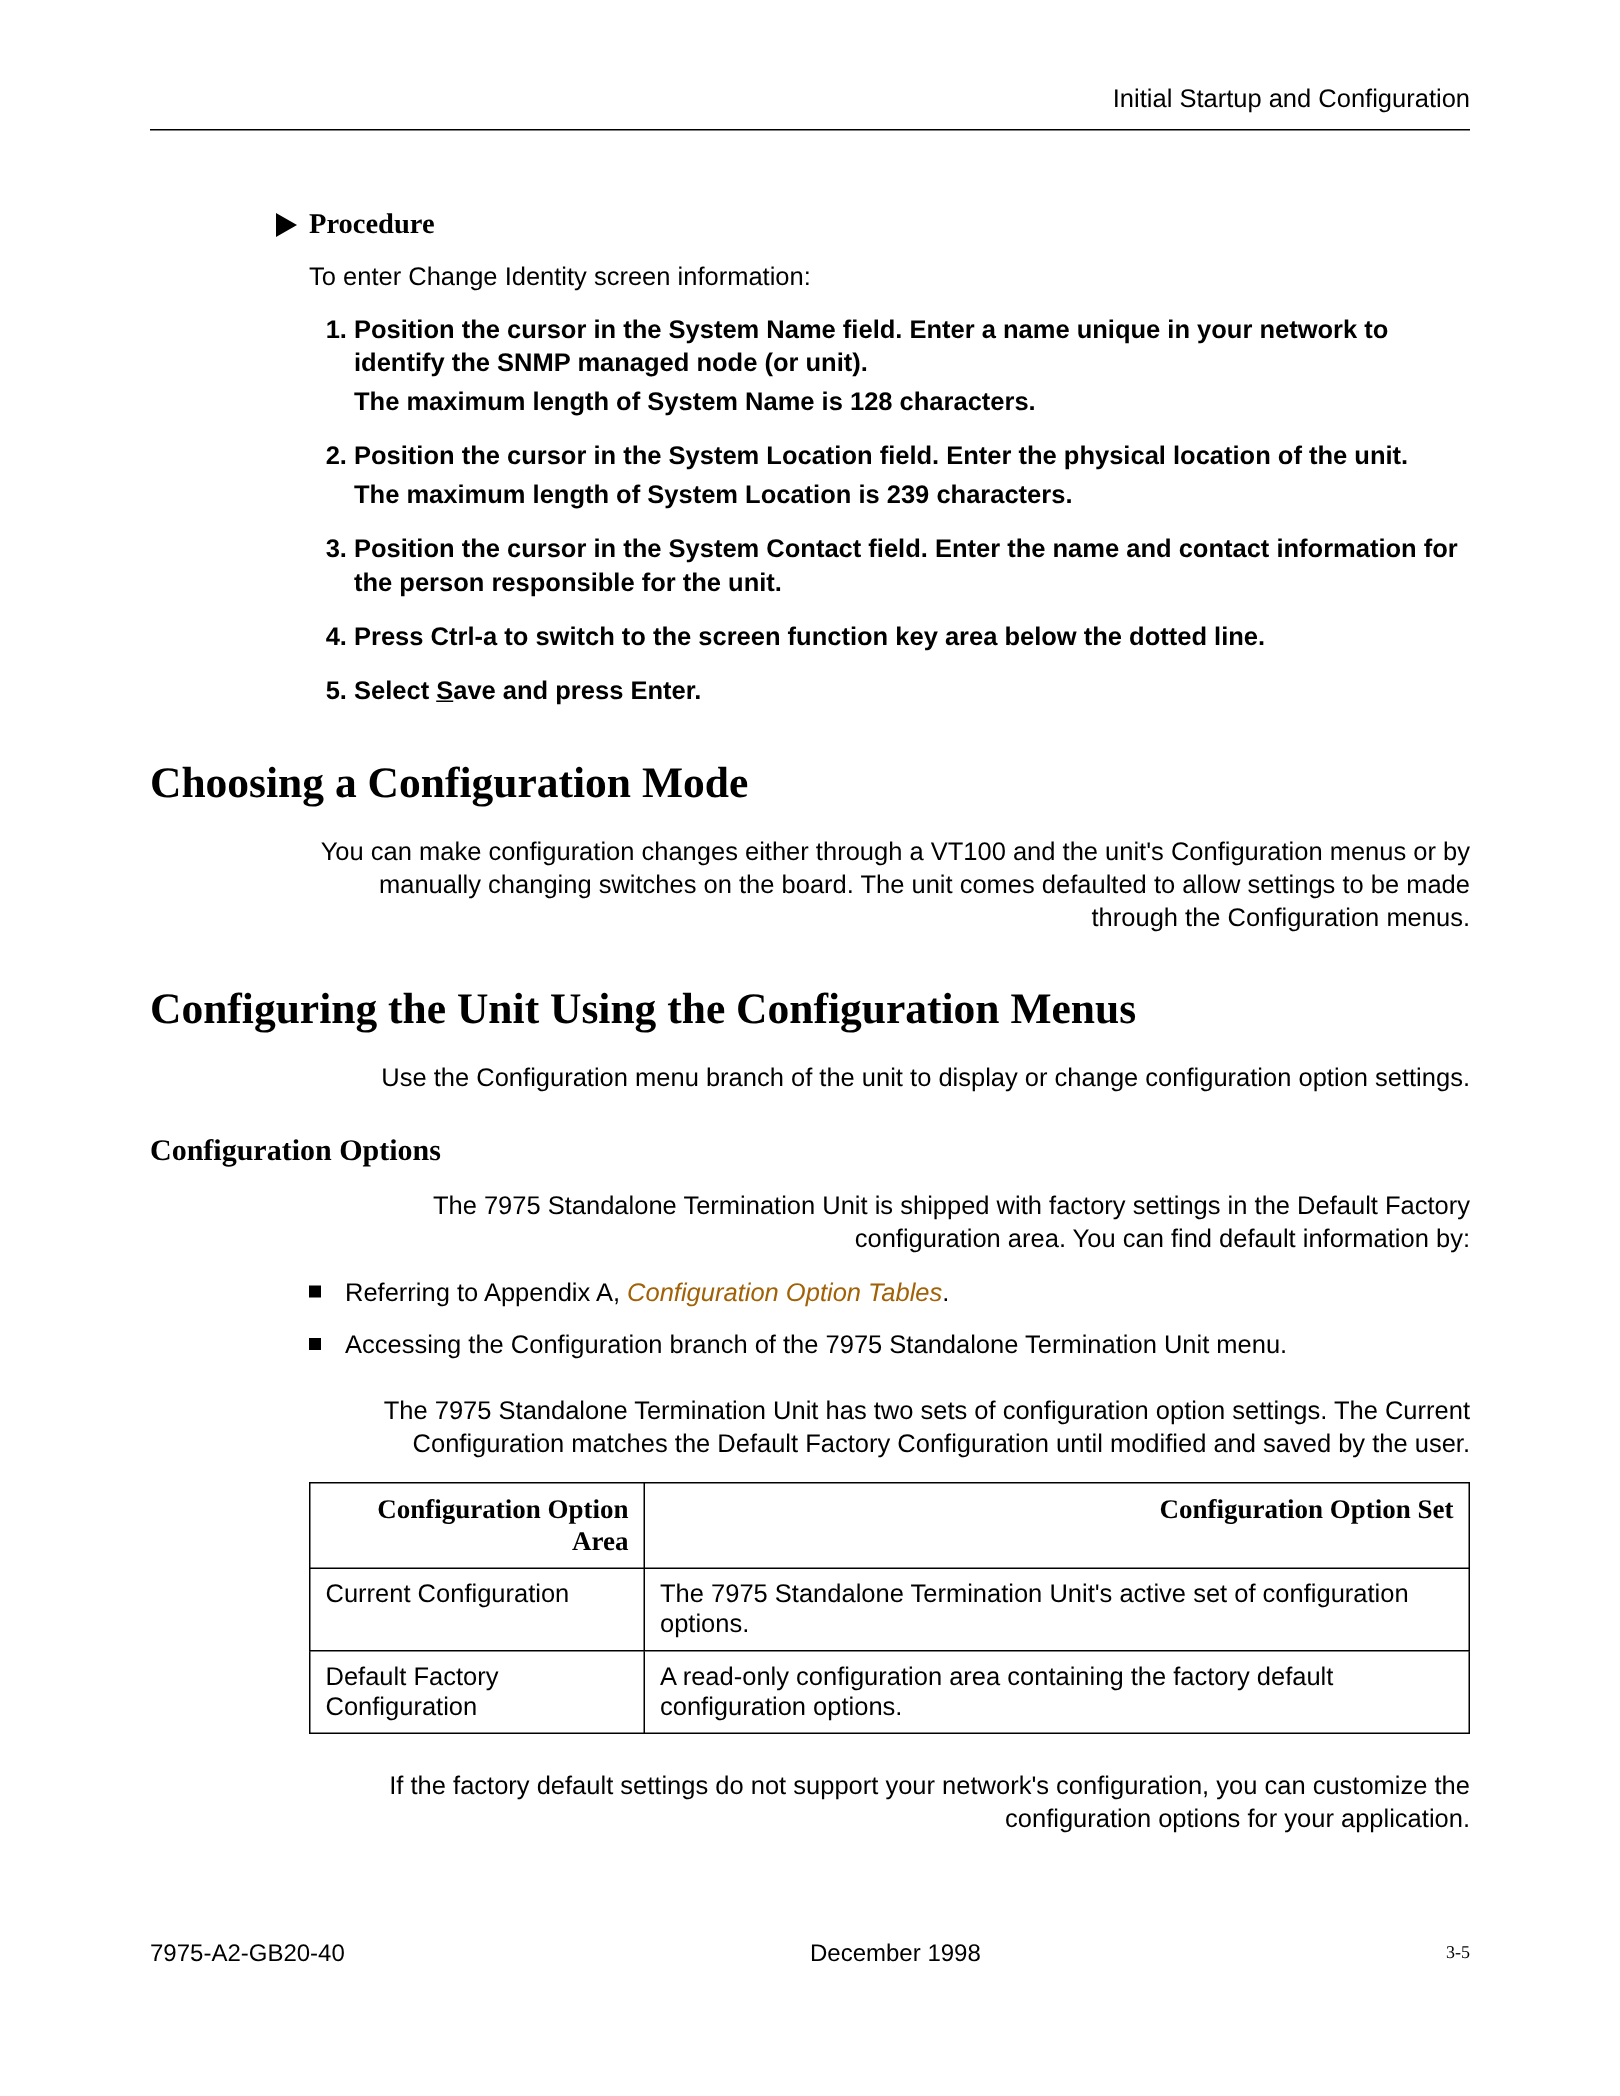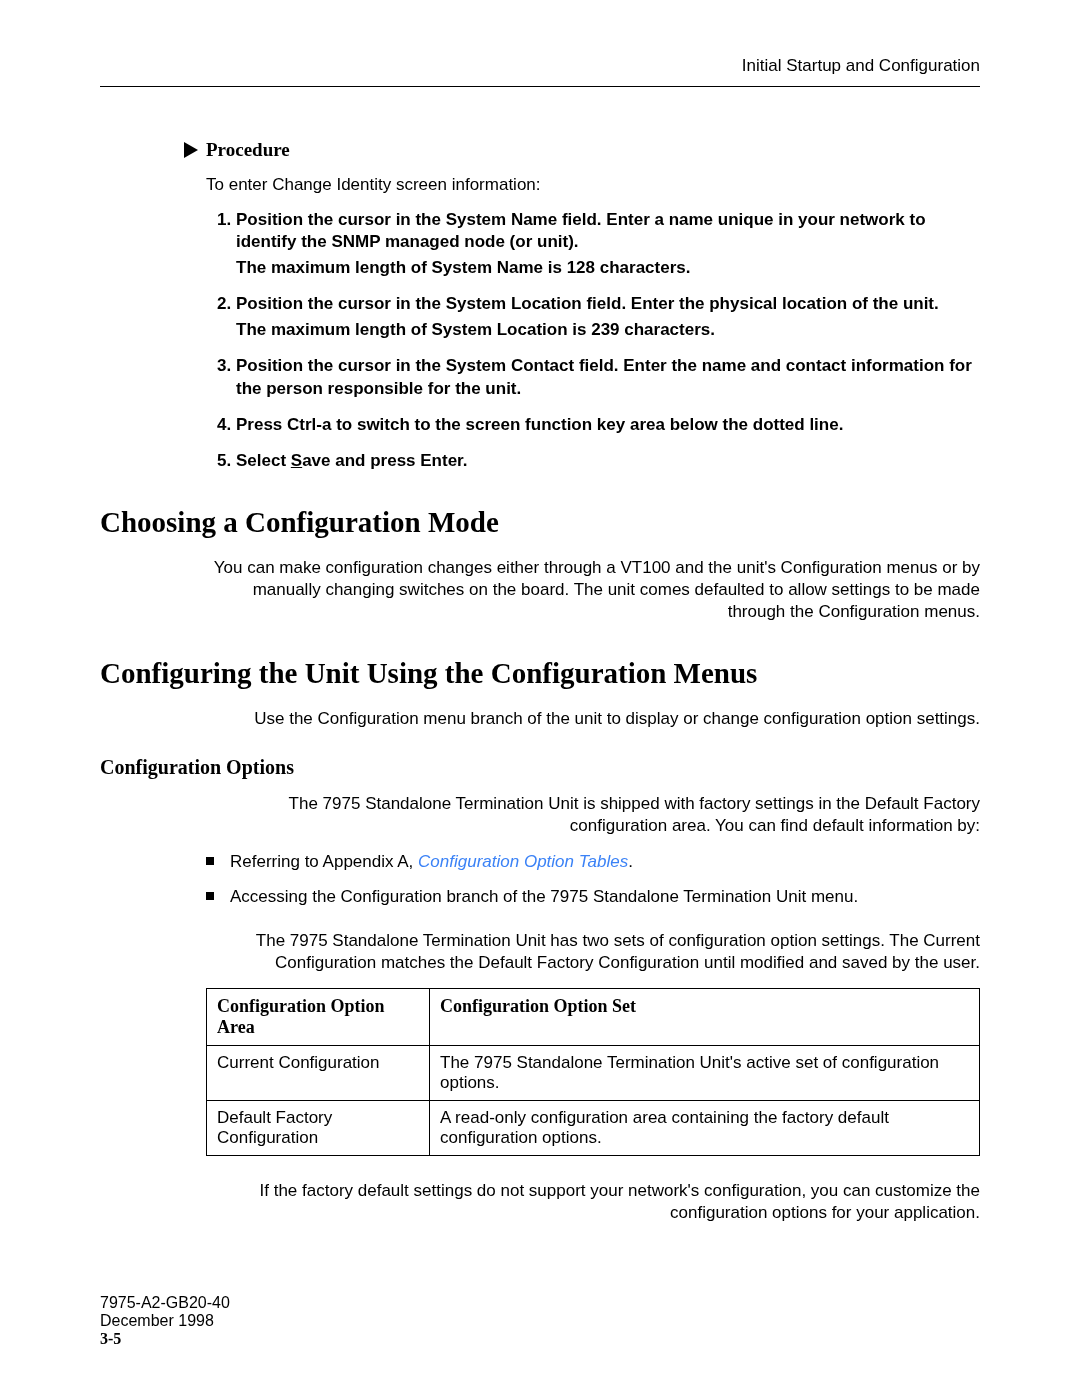--- a/index.html
+++ b/index.html
@@ -95,51 +95,51 @@
   ul.bullets li::before {
     content: "";
     position: absolute;
     left: 0;
     top: 6px;
     width: 8px;
     height: 8px;
     background: #000;
   }
   .link-italic {
-    color: #3b82f6;
+    color: #a16207;
     font-style: italic;
   }
   table.config {
     border-collapse: collapse;
     width: 100%;
     margin: 8px 0 24px 0;
   }
   table.config th, table.config td {
     border: 1px solid #000;
     text-align: left;
     vertical-align: top;
     padding: 7px 10px;
     font-size: 17px;
   }
   table.config th {
     font-family: "Times New Roman", Times, serif;
     font-weight: bold;
     font-size: 18px;
+    text-align: right;
   }
   .footer {
     display: flex;
     justify-content: space-between;
     font-size: 16px;
     margin-top: 70px;
-    flex-direction: column;
   }
   .footer .pnum {
     font-family: "Times New Roman", Times, serif;
-    font-weight: bold;
-    font-size: 16px;
+    font-weight: normal;
+    font-size: 12px;
   }
   .u { text-decoration: underline; }
 </style>
 </head>
 <body>
 
 <div class="page">
   <div class="running-head">Initial Startup and Configuration</div>
   <div class="header-line"></div>
 

